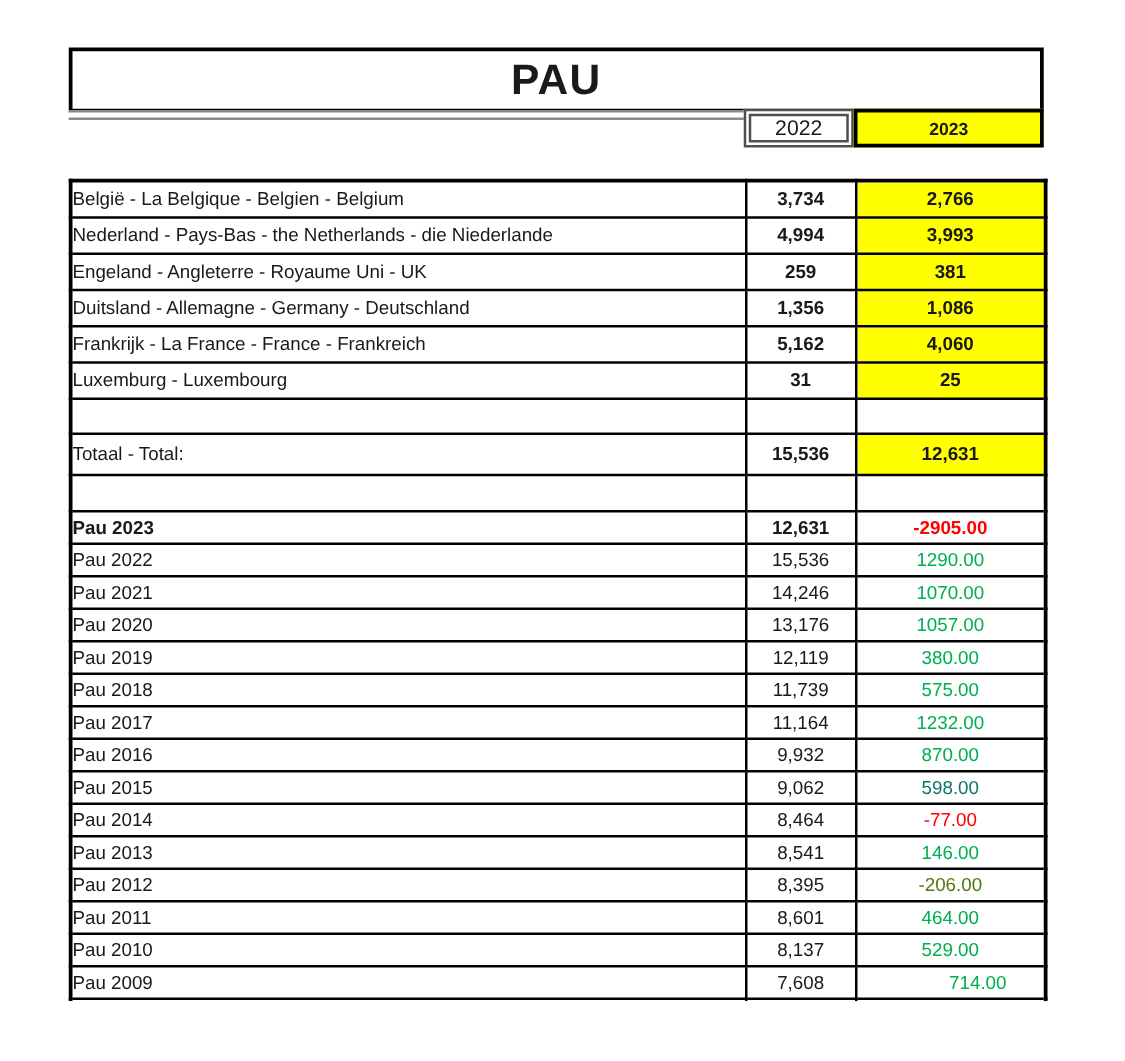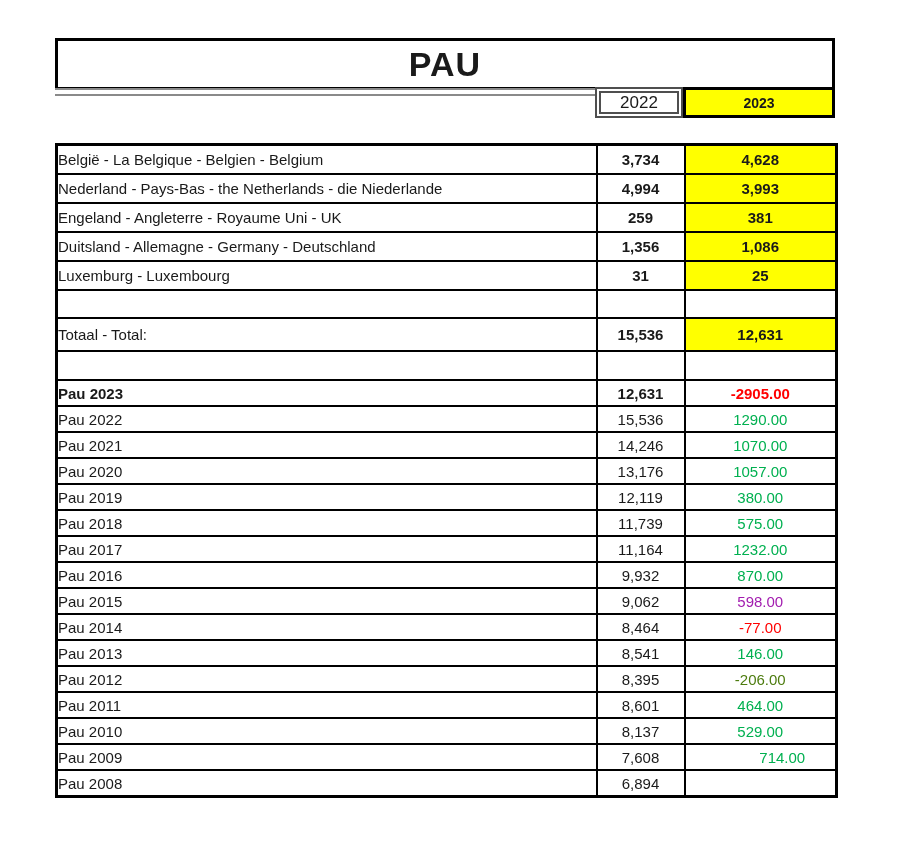--- a/index.html
+++ b/index.html
@@ -73,36 +73,41 @@
   <table class="main">
     <colgroup>
       <col style="width:540px">
         <col style="width:88px">
         <col style="width:152px">
     </colgroup>
     <tbody>
       <tr class="country">
         <td class="lbl">België - La Belgique - Belgien - Belgium</td>
         <td class="num bold">3,734</td>
-        <td class="num bold hl c3">4,628</td>
+        <td class="num bold hl c3">2,766</td>
       </tr>
       <tr class="country">
         <td class="lbl">Nederland - Pays-Bas - the Netherlands - die Niederlande</td>
         <td class="num bold">4,994</td>
         <td class="num bold hl c3">3,993</td>
       </tr>
       <tr class="country">
         <td class="lbl">Engeland - Angleterre - Royaume Uni - UK</td>
         <td class="num bold">259</td>
         <td class="num bold hl c3">381</td>
       </tr>
       <tr class="country">
         <td class="lbl">Duitsland - Allemagne - Germany - Deutschland</td>
         <td class="num bold">1,356</td>
         <td class="num bold hl c3">1,086</td>
+      </tr>
+      <tr class="country">
+        <td class="lbl">Frankrijk - La France - France - Frankreich</td>
+        <td class="num bold">5,162</td>
+        <td class="num bold hl c3">4,060</td>
       </tr>
       <tr class="country">
         <td class="lbl">Luxemburg - Luxembourg</td>
         <td class="num bold">31</td>
         <td class="num bold hl c3">25</td>
       </tr>
 
       <tr class="spacer-a">
         <td class="lbl"></td>
         <td class="num"></td>
@@ -157,21 +162,21 @@
         <td class="num diff c3" style="color: rgb(0, 176, 80);">1232.00</td>
       </tr>
       <tr class="hist">
         <td class="lbl">Pau 2016</td>
         <td class="num">9,932</td>
         <td class="num diff c3" style="color: rgb(0, 176, 80);">870.00</td>
       </tr>
       <tr class="hist">
         <td class="lbl">Pau 2015</td>
         <td class="num">9,062</td>
-        <td class="num diff c3" style="color: #a21caf;">598.00</td>
+        <td class="num diff c3" style="color: #0f766e;">598.00</td>
       </tr>
       <tr class="hist">
         <td class="lbl">Pau 2014</td>
         <td class="num">8,464</td>
         <td class="num diff c3" style="color: rgb(255, 0, 0);">-77.00</td>
       </tr>
       <tr class="hist">
         <td class="lbl">Pau 2013</td>
         <td class="num">8,541</td>
         <td class="num diff c3" style="color: rgb(0, 176, 80); margin-top: 43px;">146.00</td>

